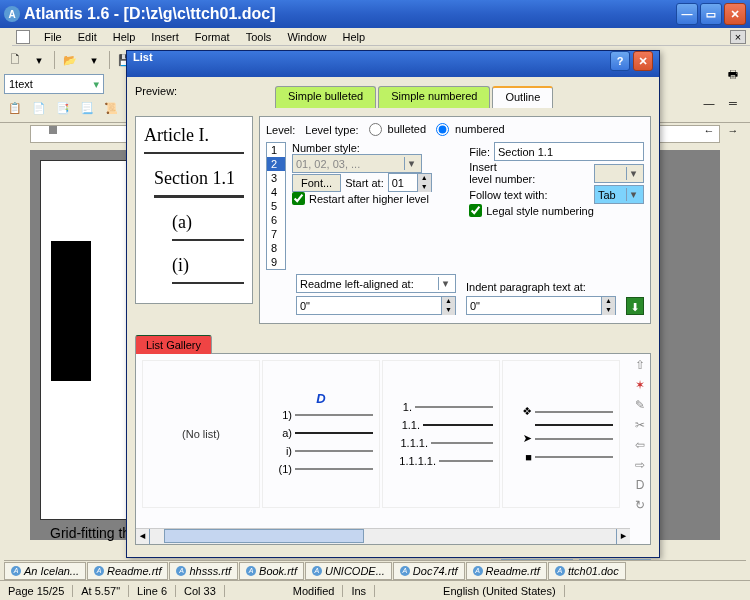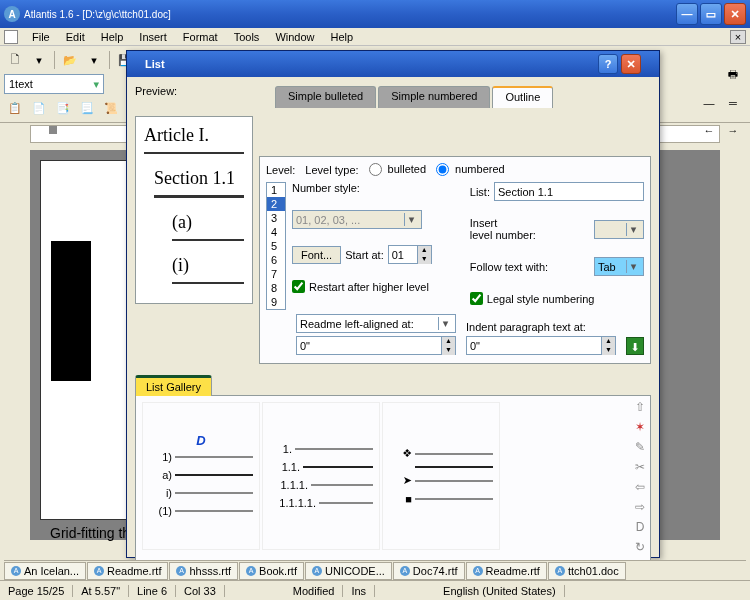--- a/index.html
+++ b/index.html
@@ -1,27 +1,27 @@
 <!DOCTYPE html>
 <html><head>
 <meta charset="utf-8">
 <style>
 * { box-sizing: border-box; margin: 0; padding: 0; font-family: Tahoma, sans-serif; font-size: 11px; }
 body { background: #ece9d8; width: 750px; height: 600px; overflow: hidden; position: relative; }
 
 
 .titlebar { background: linear-gradient(to bottom, #3b77dd, #2a5fc7 50%, #1e4fb5); height: 28px; display: flex; align-items: center; padding: 0 4px; color: white; }
 .titlebar .appicon { width: 16px; height: 16px; background: #5a9bd5; border-radius: 50%; margin-right: 4px; display: flex; align-items: center; justify-content: center; font-weight: bold; font-size: 10px; }
-.titlebar .title { flex: 1; font-weight: normal; font-size: 10px; }
+.titlebar .title { flex: 1; font-weight: bold; font-size: 16px; }
 .winbtns { display: flex; gap: 2px; }
 .winbtn { width: 22px; height: 22px; background: linear-gradient(to bottom, #6ba7f0, #3b77dd); border: 1px solid #1a4aa0; border-radius: 3px; display: flex; align-items: center; justify-content: center; color: white; font-weight: bold; cursor: pointer; }
 .winbtn.close { background: linear-gradient(to bottom, #f07858, #d8552e); border-color: #a03a1a; }
 
 
-.menubar { height: 18px; background: #ece9d8; display: flex; align-items: center; padding: 0 4px; border-bottom: 1px solid #c0c0c0; }
+.menubar { height: 18px; background: #ece9d8; display: flex; align-items: center; padding: 0 4px; border-bottom: 1px solid #c0c0c0; margin-left: 12px; }
 .menubar .mdi-icon { width: 14px; height: 14px; background: #fff; border: 1px solid #888; margin-right: 6px; }
 .menubar .menuitem { padding: 2px 8px; cursor: pointer; }
 .menubar .mdi-close { margin-left: auto; width: 16px; height: 14px; border: 1px solid #888; background: #ddd; text-align: center; line-height: 12px; cursor: pointer; }
 
 
 .toolbar-area { background: #ece9d8; padding: 2px 4px; border-bottom: 1px solid #aca899; }
 .toolbar-row { display: flex; align-items: center; gap: 2px; height: 24px; }
 .tbtn { width: 22px; height: 22px; border: 1px solid transparent; display: flex; align-items: center; justify-content: center; cursor: pointer; }
 .sep { width: 1px; height: 18px; background: #aca899; margin: 0 2px; }
 .style-combo { width: 100px; height: 20px; border: 1px solid #7f9db9; background: white; display: flex; align-items: center; padding: 0 4px; }
@@ -31,91 +31,91 @@
 .ruler { height: 18px; background: #fff; border: 1px solid #aca899; margin: 2px 30px; position: relative; font-size: 9px; }
 .ruler .marker { position: absolute; top: 0; width: 8px; height: 8px; background: #888; left: 18px; }
 
 
 .docarea { position: absolute; top: 150px; left: 30px; right: 30px; bottom: 60px; background: #808080; display: flex; }
 .docpage { background: white; margin: 10px; width: 100px; height: 360px; border: 1px solid #333; position: relative; }
 .doctext { position: absolute; bottom: 20px; left: 20px; right: -80px; font-size: 13px; font-family: Arial; line-height: 1.3; }
 
 
 .dialog { position: absolute; left: 126px; top: 50px; width: 534px; height: 508px; background: #ece9d8; border: 1px solid #0a246a; box-shadow: 2px 2px 6px rgba(0,0,0,0.3); }
-.dlg-title { background: linear-gradient(to bottom, #3b77dd, #1e4fb5); height: 26px; display: flex; align-items: center; padding: 0 18px; color: white; font-weight: bold; font-size: 13px; }
+.dlg-title { background: linear-gradient(to bottom, #3b77dd, #1e4fb5); height: 26px; display: flex; padding: 0 6px; color: white; font-weight: bold; font-size: 13px; }
 .dlg-title .title { flex: 1; }
 .dlg-title .helpbtn { width: 20px; height: 20px; background: linear-gradient(to bottom,#6ba7f0,#3b77dd); border: 1px solid #1a4aa0; border-radius: 3px; color: white; text-align: center; line-height: 18px; cursor: pointer; margin-right: 3px; }
 .dlg-title .closebtn { width: 20px; height: 20px; background: linear-gradient(to bottom,#f07858,#d8552e); border: 1px solid #a03a1a; border-radius: 3px; color: white; text-align: center; line-height: 18px; cursor: pointer; font-weight: bold; }
 .dlg-body { padding: 8px; }
 
 
 .tabstrip { display: flex; margin-left: 140px; height: 22px; position: relative; top: 1px; }
-.tab { padding: 3px 12px; border: 1px solid #919b9c; border-bottom: none; background: #a3a3a3; margin-right: 2px; cursor: pointer; border-radius: 3px 3px 0 0; }
+.tab { padding: 3px 12px; border: 1px solid #919b9c; border-bottom: none; background: #bef264; margin-right: 2px; cursor: pointer; border-radius: 3px 3px 0 0; }
 .tab.active { background: #fcfcfe; border-top: 2px solid #f4a731; position: relative; z-index: 2; }
 
 .upper-panel { display: flex; gap: 6px; }
 .preview-panel { width: 134px; }
 .preview-label { margin-bottom: 19px; }
 .preview-box { border: 1px solid #919b9c; background: white; height: 188px; padding: 8px; }
 .preview-box .pv-line { border-bottom: 2px solid #333; margin: 6px 0 14px; }
 .preview-box .pv-item { font-family: 'Times New Roman'; font-size: 18px; margin-bottom: 2px; }
 .preview-box .pv-item.i2 { margin-left: 10px; }
 .preview-box .pv-item.i3 { margin-left: 28px; }
 .preview-box .pv-item.i4 { margin-left: 28px; }
 
-.config-panel { flex: 1; border: 1px solid #919b9c; background: #fcfcfe; padding: 6px; height: 208px; margin-top: 40px; }
+.config-panel { flex: 1; border: 1px solid #919b9c; background: #fcfcfe; padding: 6px; height: 208px; }
 .cfg-top { display: flex; align-items: center; gap: 10px; margin-bottom: 6px; }
 .radio-grp { display: flex; gap: 6px; align-items: flex-start; }
 .radio-grp input { vertical-align: middle; }
 
 .cfg-main { display: flex; gap: 6px; }
 .level-list { width: 20px; border: 1px solid #7f9db9; background: white; }
 .level-list .lv { padding: 1px 4px; cursor: pointer; }
 .level-list .lv.sel { background: #316ac5; color: white; }
 
 .cfg-cols { flex: 1; display: flex; gap: 10px; }
-.cfg-col { flex: 1; display: flex; flex-direction: column; gap: 16px; }
+.cfg-col { flex: 1; display: flex; flex-direction: column; gap: 0; }
 .fld-row { display: flex; align-items: center; gap: 4px; }
 .txtin { border: 1px solid #7f9db9; background: white; height: 19px; padding: 1px 3px; }
 .combo { border: 1px solid #7f9db9; background: #ece9d8; height: 19px; display: flex; align-items: center; padding: 0 3px; }
 .combo.disabled { color: #888; }
 .combo .dd { margin-left: auto; width: 14px; text-align: center; color: #555; border-left: 1px solid #7f9db9; }
 .spin { border: 1px solid #7f9db9; background: white; height: 19px; display: flex; align-items: center; }
 .spin input { border: none; width: 28px; padding: 0 3px; }
 .spin .spnbtns { display: flex; flex-direction: column; }
 .spin .spnbtn { width: 14px; height: 9px; background: #ddd; border-left: 1px solid #7f9db9; font-size: 7px; text-align: center; line-height: 8px; cursor: pointer; }
 .btn { border: 1px solid #7f9db9; background: #ece9d8; padding: 2px 8px; cursor: pointer; }
 .chk { display: flex; align-items: center; gap: 4px; }
 .chk input { accent-color: green; }
 
 .indent-row { display: flex; gap: 10px; margin-top: 4px; align-items: flex-end; }
 .indent-col { flex: 1; }
 .green-arrow { width: 18px; height: 18px; background: #2a8a2a; color: white; text-align: center; line-height: 18px; border: 1px solid #1a5a1a; cursor: pointer; }
 
 
 .gallery-section { margin-top: 10px; }
-.gallery-tab { display: inline-block; padding: 3px 10px; border: 1px solid #919b9c; border-bottom: none; background: #fde047; border-top: 3px solid #14532d; border-radius: 3px 3px 0 0; position: relative; top: 1px; z-index: 2; }
+.gallery-tab { display: inline-block; padding: 3px 10px; border: 1px solid #919b9c; border-bottom: none; background: #ef4444; border-top: 1px solid #14532d; border-radius: 3px 3px 0 0; position: relative; top: 1px; z-index: 2; }
 .gallery-box { border: 1px solid #919b9c; background: #fcfcfe; height: 192px; display: flex; }
 .glist { flex: 1; display: flex; flex-wrap: wrap; padding: 6px; gap: 2px; overflow: hidden; }
 .gitem { width: 118px; height: 148px; border: 1px solid #eee; padding: 6px; display: flex; flex-direction: column; justify-content: center; font-family: 'Times New Roman'; font-size: 12px; cursor: pointer; }
 .gitem .gl { display: flex; align-items: center; margin: 3px 0; }
 .gitem .gl .lbl { width: 26px; text-align: right; padding-right: 3px; }
 .gitem .gl .ln { flex: 1; border-top: 2px solid #888; }
 .gitem .gl.dark .ln { border-top-color: #222; }
 .gitem .nolist { text-align: center; color: #333; }
 .gside { width: 20px; display: flex; flex-direction: column; align-items: center; padding: 4px 0; gap: 6px; }
 .gside .sbtn { width: 14px; height: 14px; color: #888; text-align: center; cursor: pointer; font-size: 12px; }
 .gscroll { height: 16px; border-top: 1px solid #ccc; background: #eee; margin: 0; display: flex; }
 .gscroll .thumb { background: #c5d6f0; border: 1px solid #7f9db9; width: 200px; height: 14px; margin-left: 14px; }
 
 .dlg-buttons { display: flex; justify-content: flex-end; gap: 6px; padding: 6px 8px 8px; }
 .dlg-buttons .btn { width: 72px; text-align: center; }
 
 
-.doctabs { position: absolute; bottom: 20px; left: 4px; right: 4px; height: 20px; background: #ece9d8; border-top: 1px solid #aca899; display: flex; align-items: center; overflow: hidden; }
+.doctabs { position: absolute; bottom: 20px; left: 4px; right: 4px; height: 20px; background: #ece9d8; border-top: 1px solid #aca899; display: flex; align-items: center; overflow: hidden; font-style: italic; }
 .doctab { padding: 2px 6px; border: 1px solid #aca899; background: #f5f4ea; margin-right: 1px; display: flex; align-items: center; gap: 3px; cursor: pointer; font-size: 10px; white-space: nowrap; }
 .doctab .dicon { width: 10px; height: 10px; background: #5a9bd5; border-radius: 50%; font-size: 7px; color: white; text-align: center; line-height: 10px; }
 
 
 .statusbar { position: absolute; bottom: 0; left: 0; right: 0; height: 20px; background: #ece9d8; border-top: 1px solid #aca899; display: flex; align-items: center; font-size: 10px; }
 .statusbar .cell { padding: 0 8px; border-right: 1px solid #aca899; }
 </style>
 </head>
 <body>
 
@@ -254,21 +254,21 @@
                     </div>
                   </div>
               </div>
               <label class="chk">
                   <input type="checkbox" checked="" style="">
                   <span>Restart after higher level</span>
                 </label>
             </div>
             <div class="cfg-col">
               <div class="fld-row">
-                <span>List:</span>
+                <span>File:</span>
                 <input class="txtin" style="flex: 1 1 0%;" value="Section 1.1">
               </div>
               <div class="fld-row">
                 <span style="white-space:pre-line;line-height:1.1">Insert
 level number:</span>
                 <div class="combo" style="width:50px;margin-left:auto">
                     <span></span>
                     <span class="dd">▾</span>
                   </div>
               </div>
@@ -314,20 +314,23 @@
           <div class="green-arrow">⬇</div>
         </div>
       </div>
     </div>
 
     <div class="gallery-section">
       <div class="gallery-tab">List Gallery</div>
       <div class="gallery-box">
         <div style="flex:1;display:flex;flex-direction:column">
           <div class="glist">
+            <div class="gitem">
+                <div class="nolist">(No list)</div>
+              </div>
             <div class="gitem">
               <div style="text-align:center;color:#14c;font-weight:bold;font-style:italic;font-size:13px">D</div>
               <div class="gl">
                   <span class="lbl">1)</span>
                   <span class="ln"></span>
                 </div>
               <div class="gl dark">
                   <span class="lbl">a)</span>
                   <span class="ln"></span>
                 </div>

